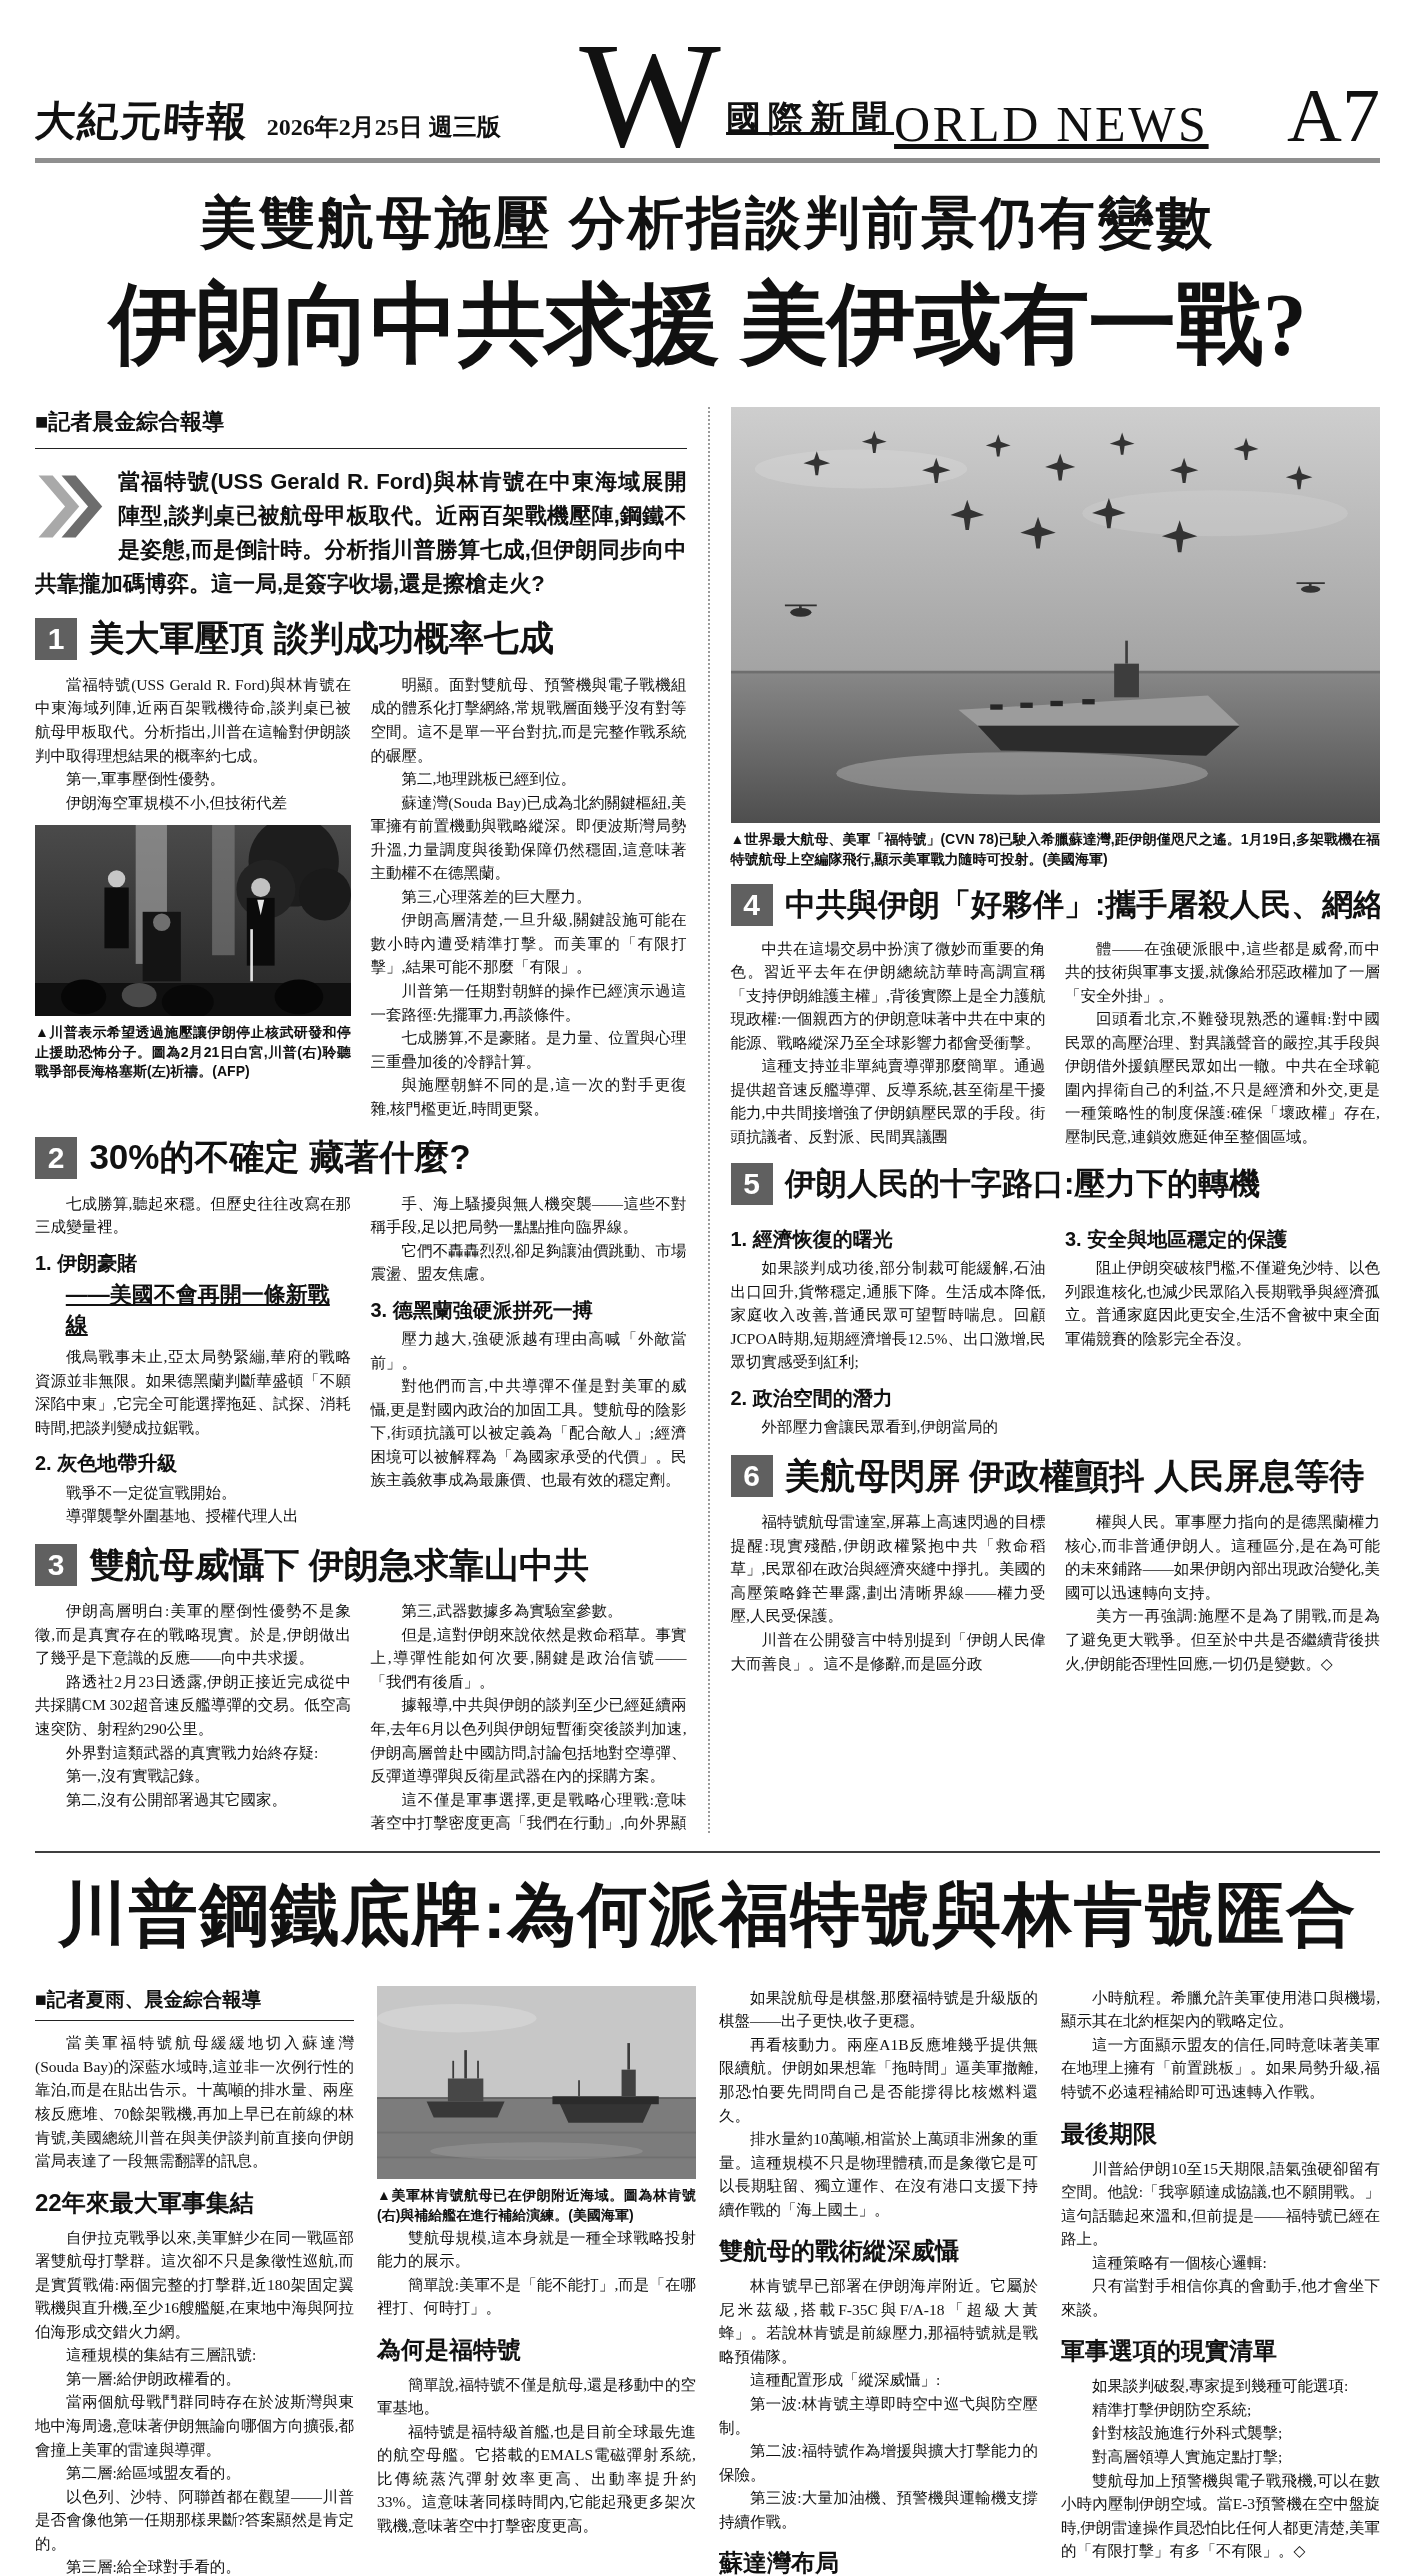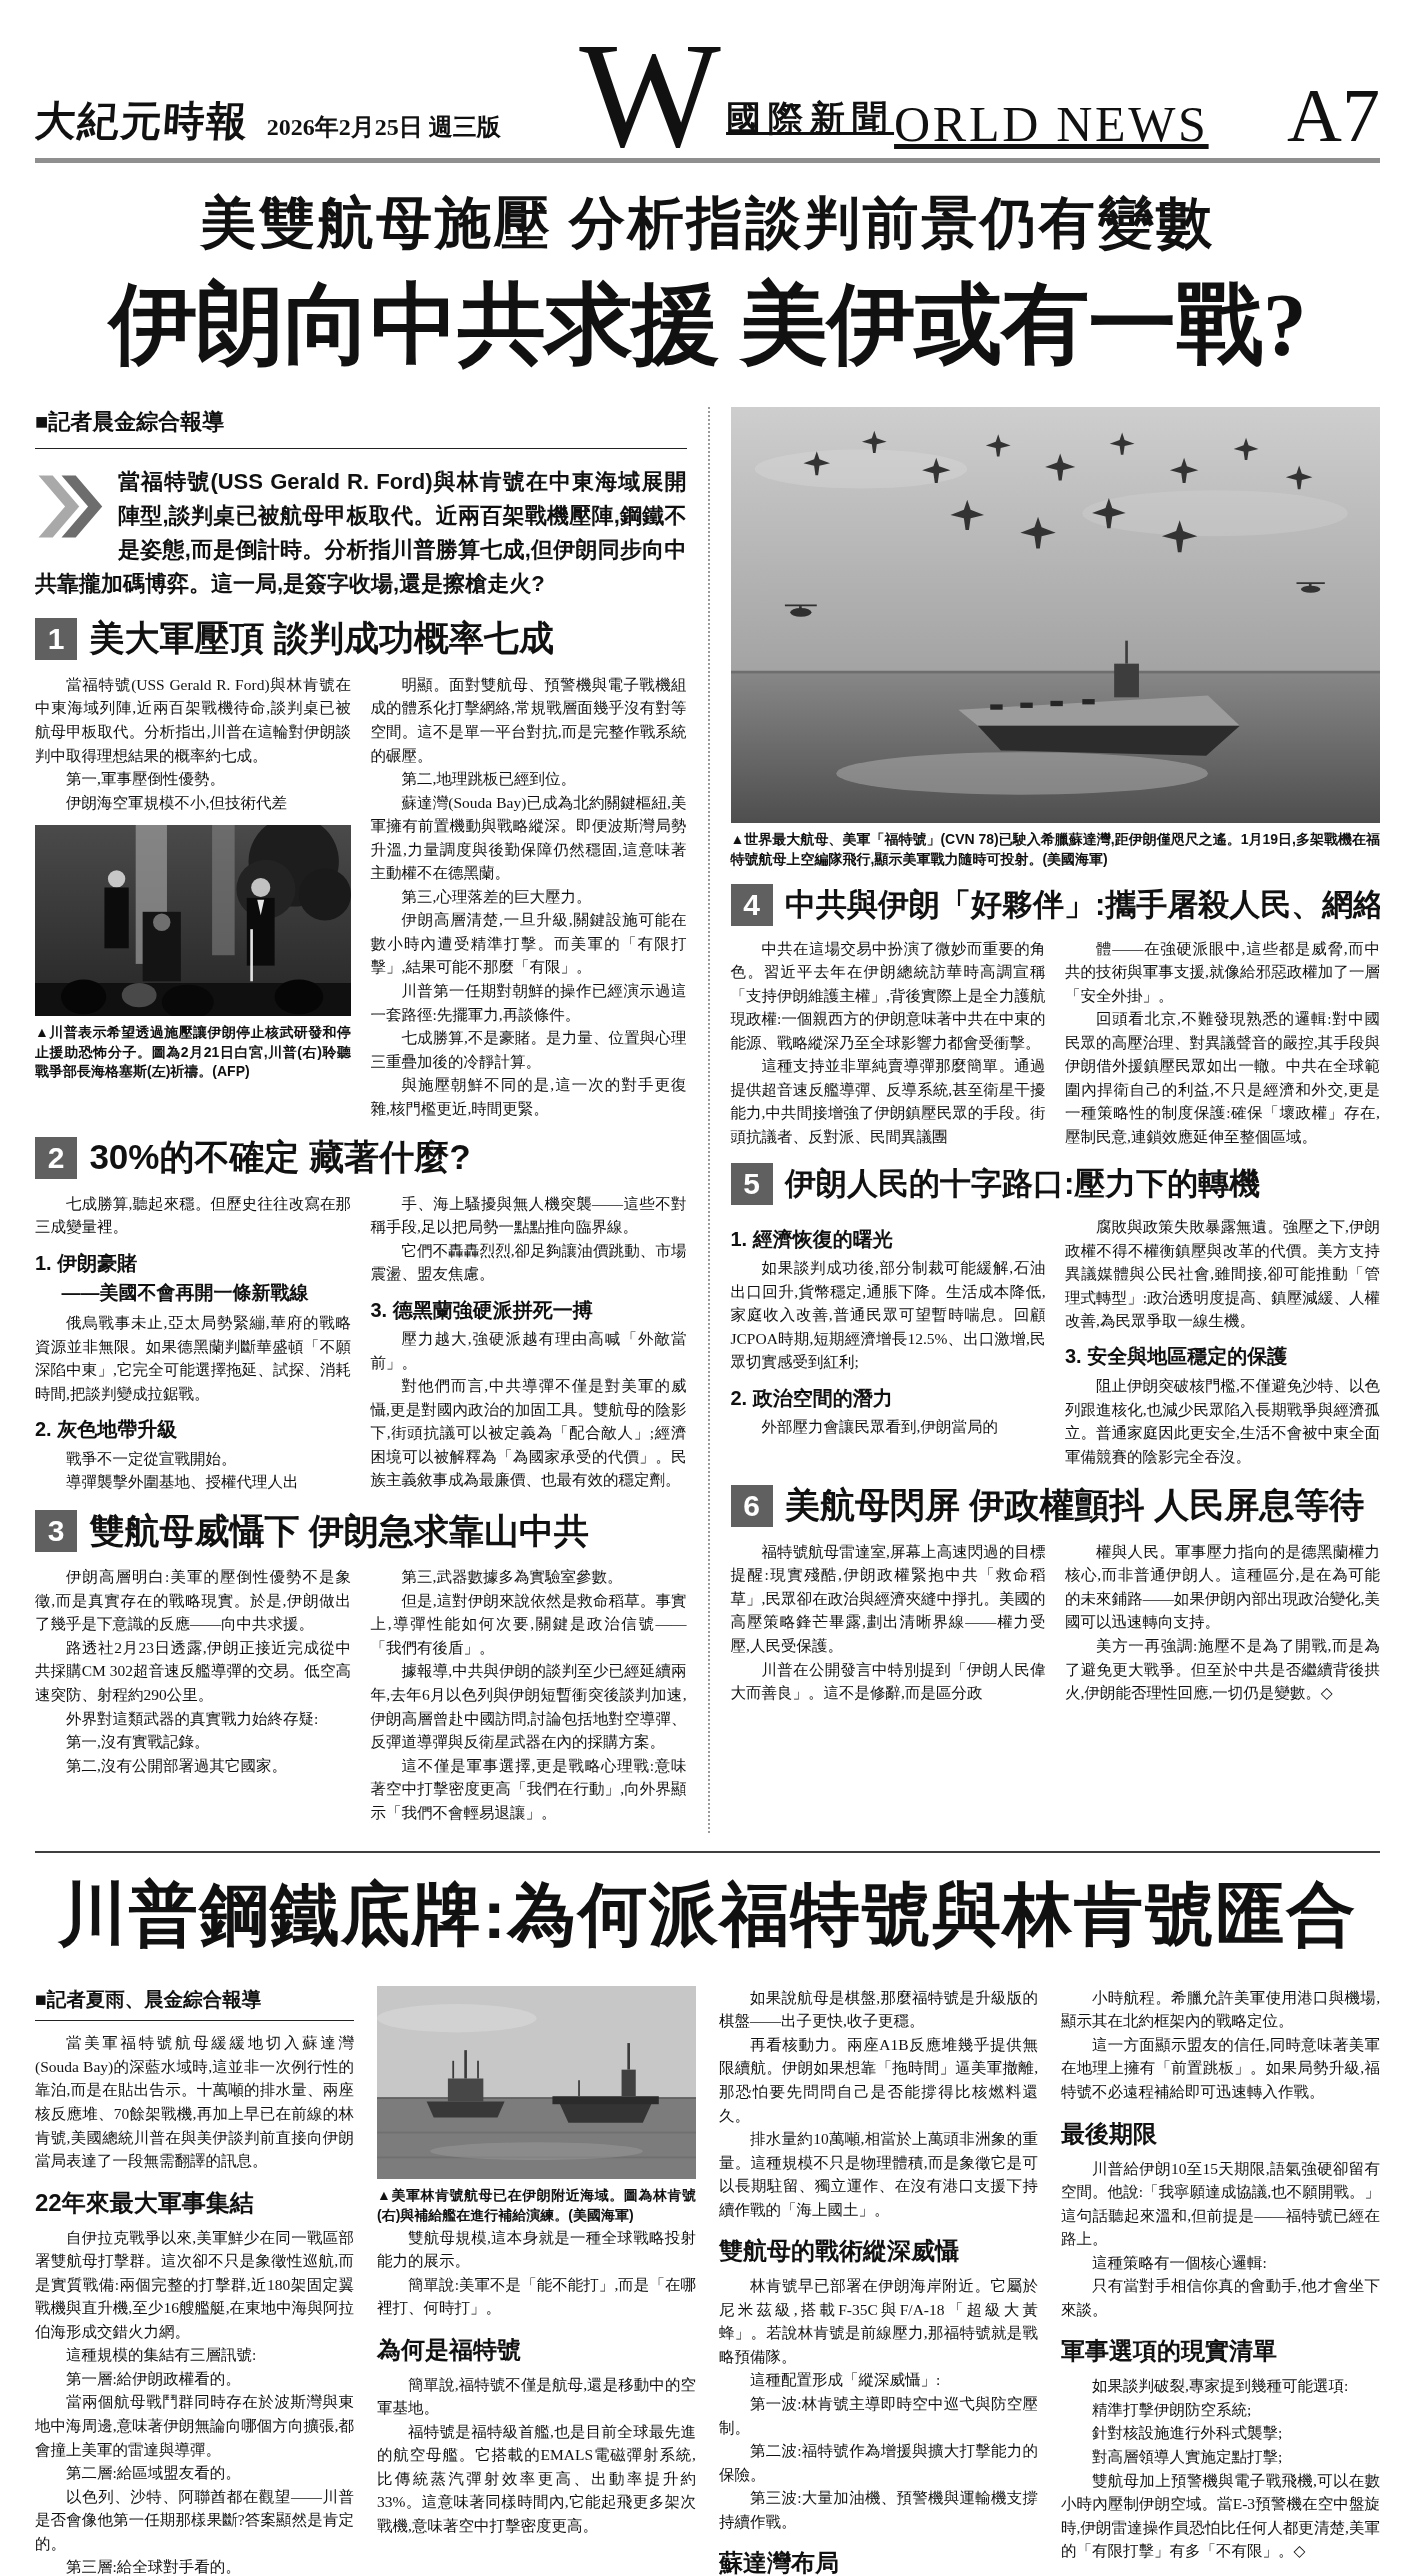--- a/index.html
+++ b/index.html
@@ -39,21 +39,21 @@
   .sec-title{display:flex;align-items:center;gap:12.4px;font-family:"Liberation Sans","DejaVu Sans",sans-serif;
              font-weight:900;font-size:35px;margin:7px 0 10.6px;letter-spacing:0px;white-space:nowrap;}
   .sec-title.long{font-size:31px;}
   .sec-num{flex:none;width:42px;height:42px;background:#606060;color:#fff;display:flex;align-items:center;
            justify-content:center;font-size:30px;font-weight:900;}
   .cols{display:flex;gap:19.5px;}
   .col{width:50%;box-sizing:border-box;}
 
   p.t{margin:0;text-indent:2em;font-size:15.5px;line-height:1.52;text-align:justify;}
   h4.sh{font-family:"Liberation Sans","DejaVu Sans",sans-serif;font-weight:900;font-size:20px;margin:10.6px 0 3.5px;}
-  .sh2{font-family:"Liberation Sans","DejaVu Sans",sans-serif;font-weight:900;font-size:19px;margin:0 0 5.3px;padding-left:1.4em;}
+  .sh2{font-family:"Liberation Sans","DejaVu Sans",sans-serif;font-weight:900;font-size:22px;margin:0 0 5.3px;padding-left:1.4em;text-decoration:underline;}
 
   figure{margin:10.6px 0 0 0;}
   figure.flush{margin-top:0;}
   figcaption{font-family:"Liberation Sans","DejaVu Sans",sans-serif;font-weight:700;font-size:14px;
              line-height:1.42;margin-top:7px;text-align:justify;}
   .ph{display:block;width:100%;background:#bdbdbd;}
 
   
   .bottom{border-top:2.7px solid #3f3f3f;margin-top:17.7px;padding-top:7px;}
   .b-title{text-align:center;font-family:"Liberation Sans","DejaVu Sans",sans-serif;font-weight:900;
@@ -288,21 +288,20 @@
           <span>伊朗人民的十字路口:壓力下的轉機</span>
         </div>
         <div class="cols">
           <div class="col">
               <h4 class="sh">1. 經濟恢復的曙光</h4>
               <p class="t">如果談判成功後,部分制裁可能緩解,石油出口回升,貨幣穩定,通脹下降。生活成本降低,家庭收入改善,普通民眾可望暫時喘息。回顧JCPOA時期,短期經濟增長12.5%、出口激增,民眾切實感受到紅利;</p>
               <h4 class="sh">2. 政治空間的潛力</h4>
               <p class="t">外部壓力會讓民眾看到,伊朗當局的</p>
             </div>
           <div class="col">
-              <p class="t">腐敗與政策失敗暴露無遺。強壓之下,伊朗政權不得不權衡鎮壓與改革的代價。美方支持異議媒體與公民社會,雖間接,卻可能推動「管理式轉型」:政治透明度提高、鎮壓減緩、人權改善,為民眾爭取一線生機。</p>
               <h4 class="sh">3. 安全與地區穩定的保護</h4>
               <p class="t">阻止伊朗突破核門檻,不僅避免沙特、以色列跟進核化,也減少民眾陷入長期戰爭與經濟孤立。普通家庭因此更安全,生活不會被中東全面軍備競賽的陰影完全吞沒。</p>
             </div>
         </div>
       </section>
 
       <section class="sec">
         <div class="sec-title">
           <span class="sec-num">6</span>
           <span>美航母閃屏 伊政權顫抖 人民屏息等待</span>

